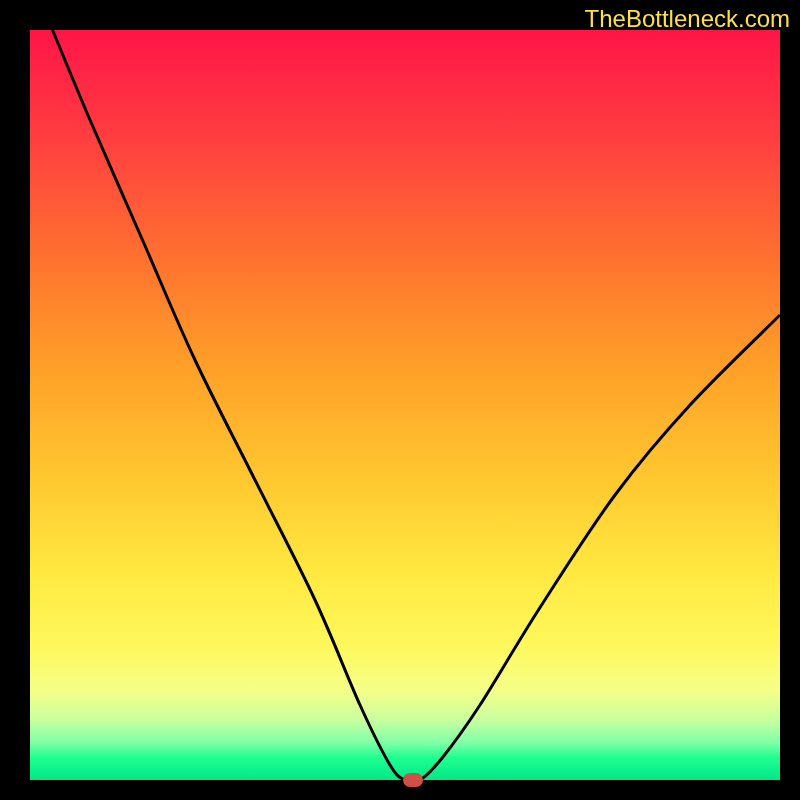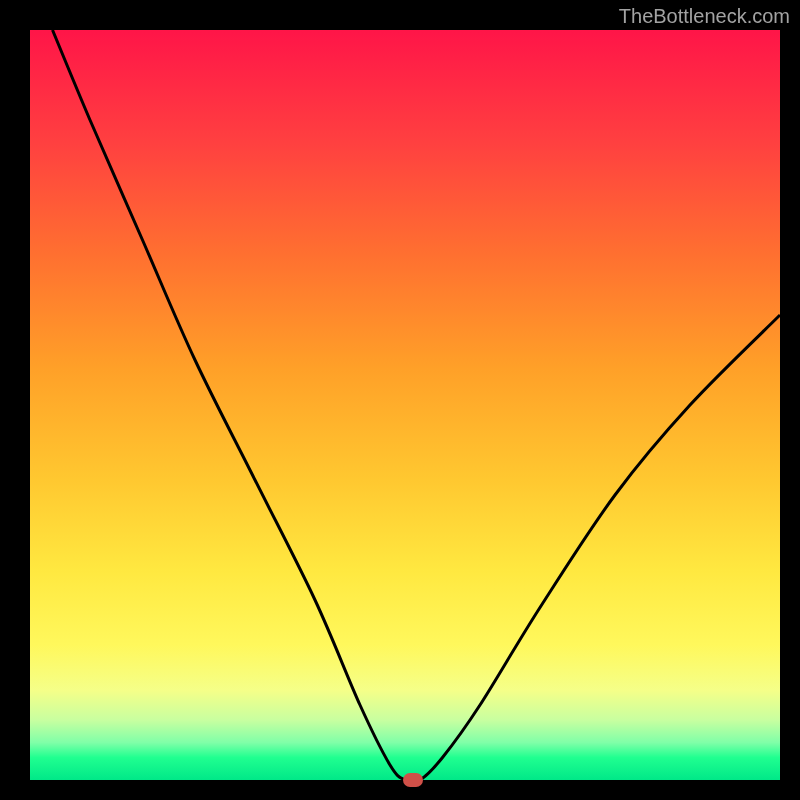--- a/index.html
+++ b/index.html
@@ -8,22 +8,22 @@
   width: 800px;
   height: 800px;
   background: #000;
   position: relative;
   font-family: Arial, sans-serif;
 }
 .watermark {
   position: absolute;
   top: 5px;
   right: 10px;
-  color: #a3a3a3;
-  font-size: 20px;
+  color: #fde047;
+  font-size: 24px;
   font-weight: 500;
   z-index: 10;
 }
 .plot-area {
   position: absolute;
   left: 30px;
   top: 30px;
   width: 750px;
   height: 750px;
   background: linear-gradient(to bottom,

